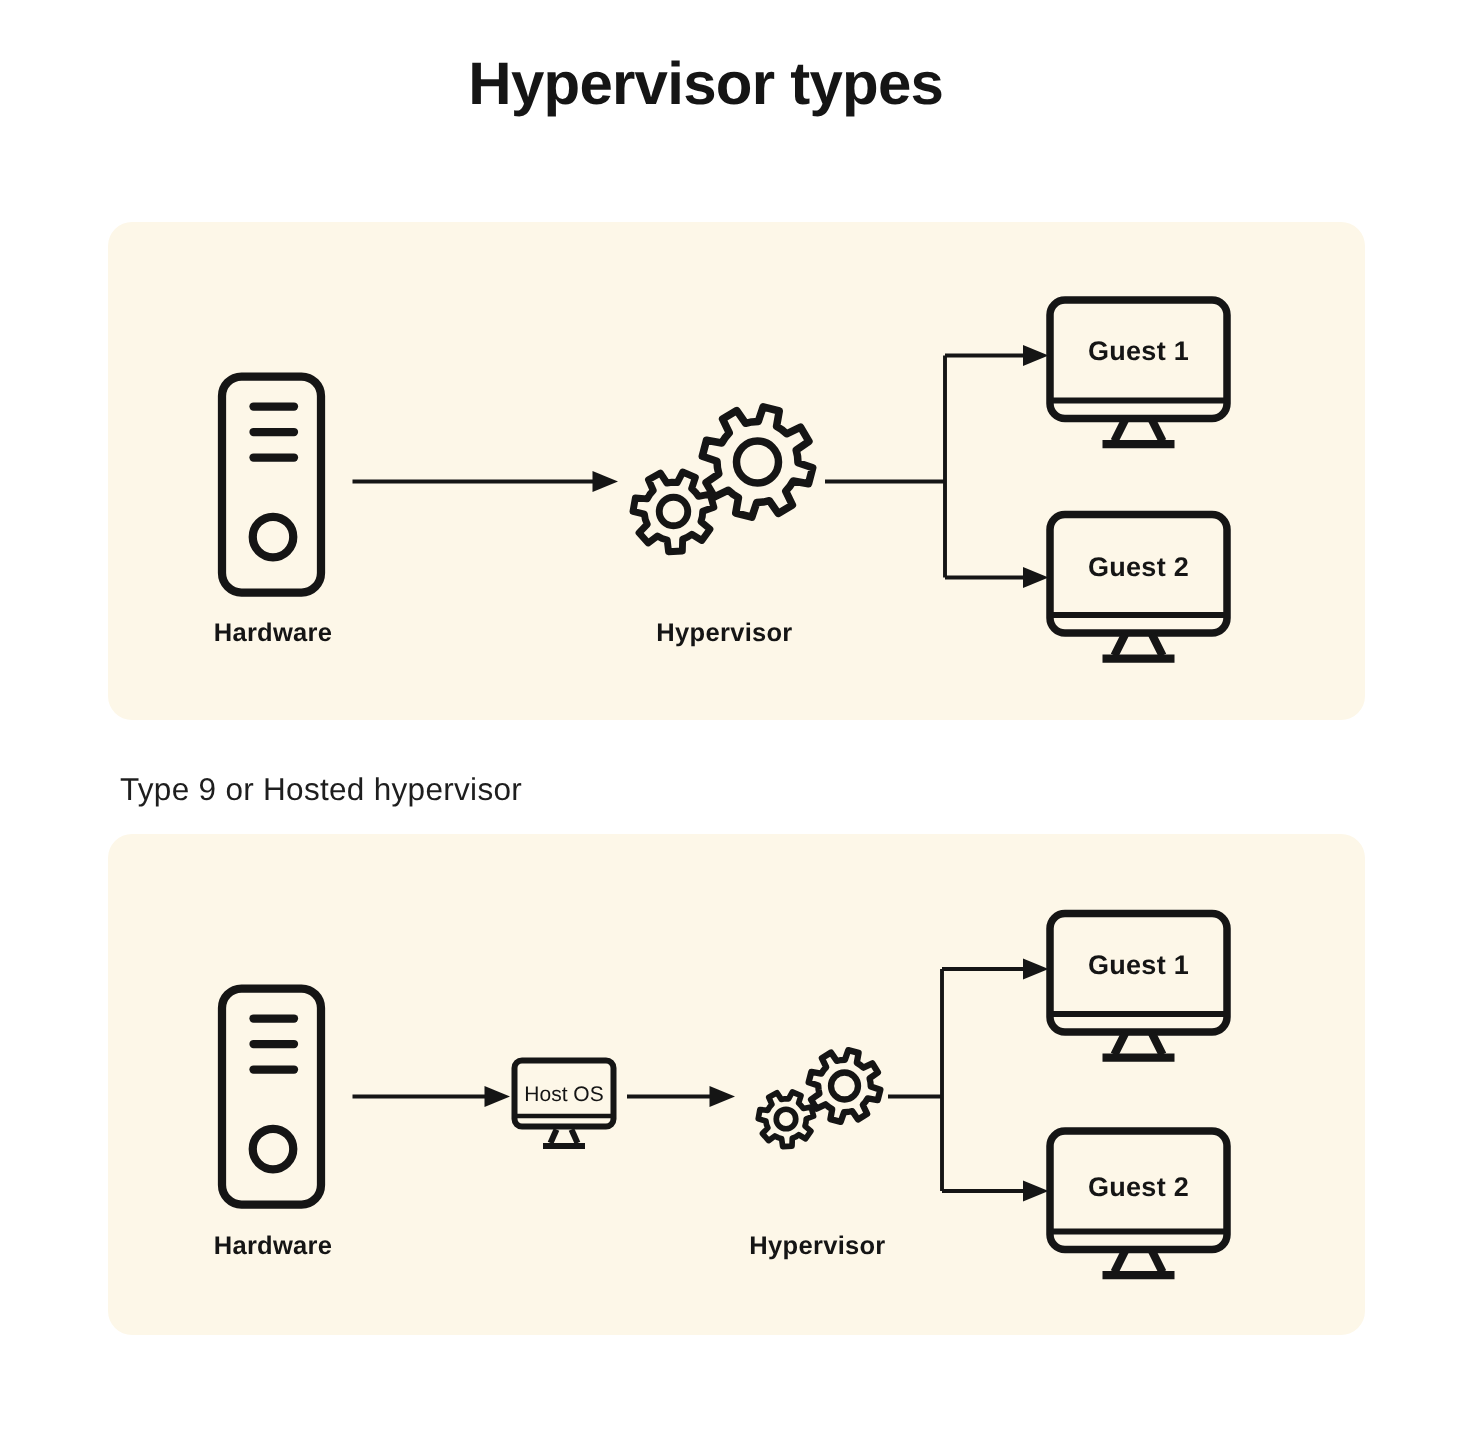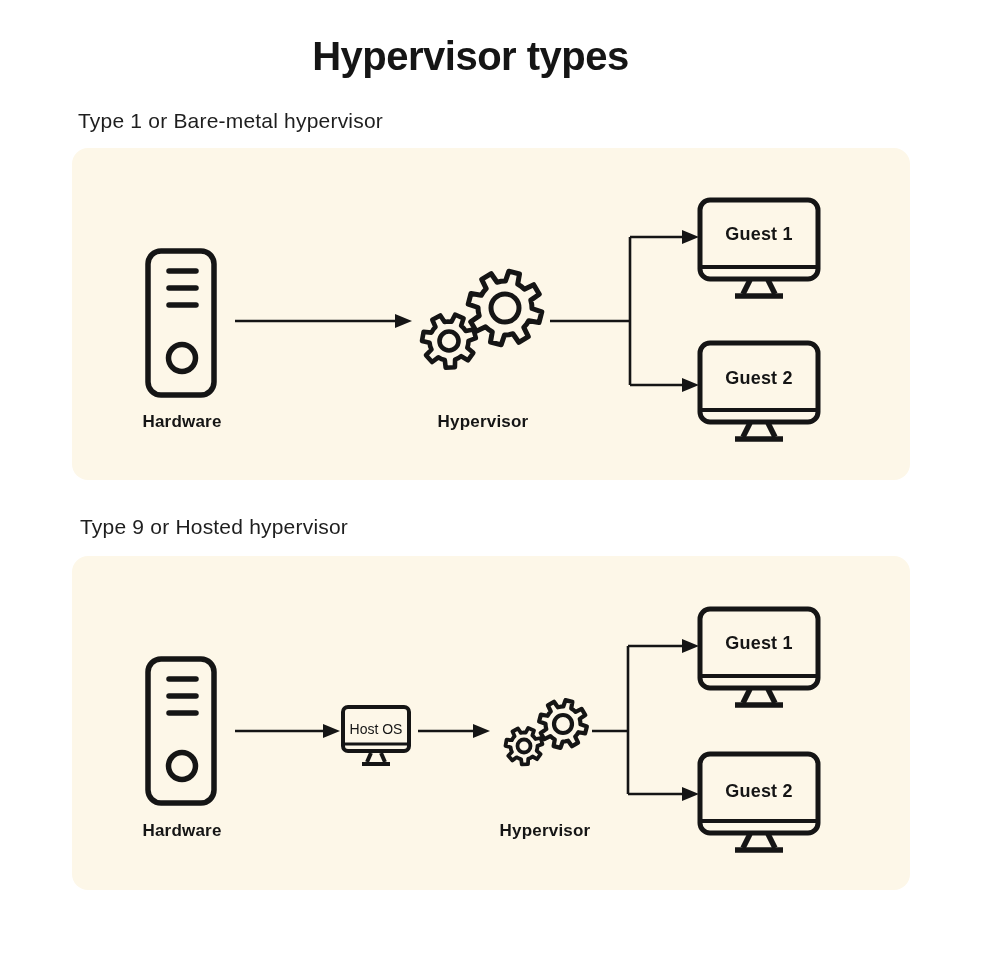--- a/index.html
+++ b/index.html
@@ -35,21 +35,20 @@
   svg .guest-label { font-size:18px; font-weight:700; letter-spacing:0.2px; }
   svg .hostos-label { font-size:14px; font-weight:400; }
 </style>
 </head>
 <body>
 
 <div class="page">
 
   <div class="title">Hypervisor types</div>
 
-  <div class="section-label s1">Type 1 or Bare-metal hypervisor</div>
 
   <div class="panel p1" style="background: rgb(253, 247, 232);">
     <svg viewBox="0 0 838 332">
 
       <g>
         <rect class="ln" x="76" y="103" width="66" height="144" rx="13" stroke-width="5.5"></rect>
         <line class="ln rc" x1="97" y1="123" x2="124" y2="123" stroke-width="5.5"></line>
         <line class="ln rc" x1="97" y1="140" x2="124" y2="140" stroke-width="5.5"></line>
         <line class="ln rc" x1="97" y1="157" x2="124" y2="157" stroke-width="5.5"></line>
         <circle class="ln" cx="110" cy="210" r="13.5" stroke-width="5.5"></circle>

